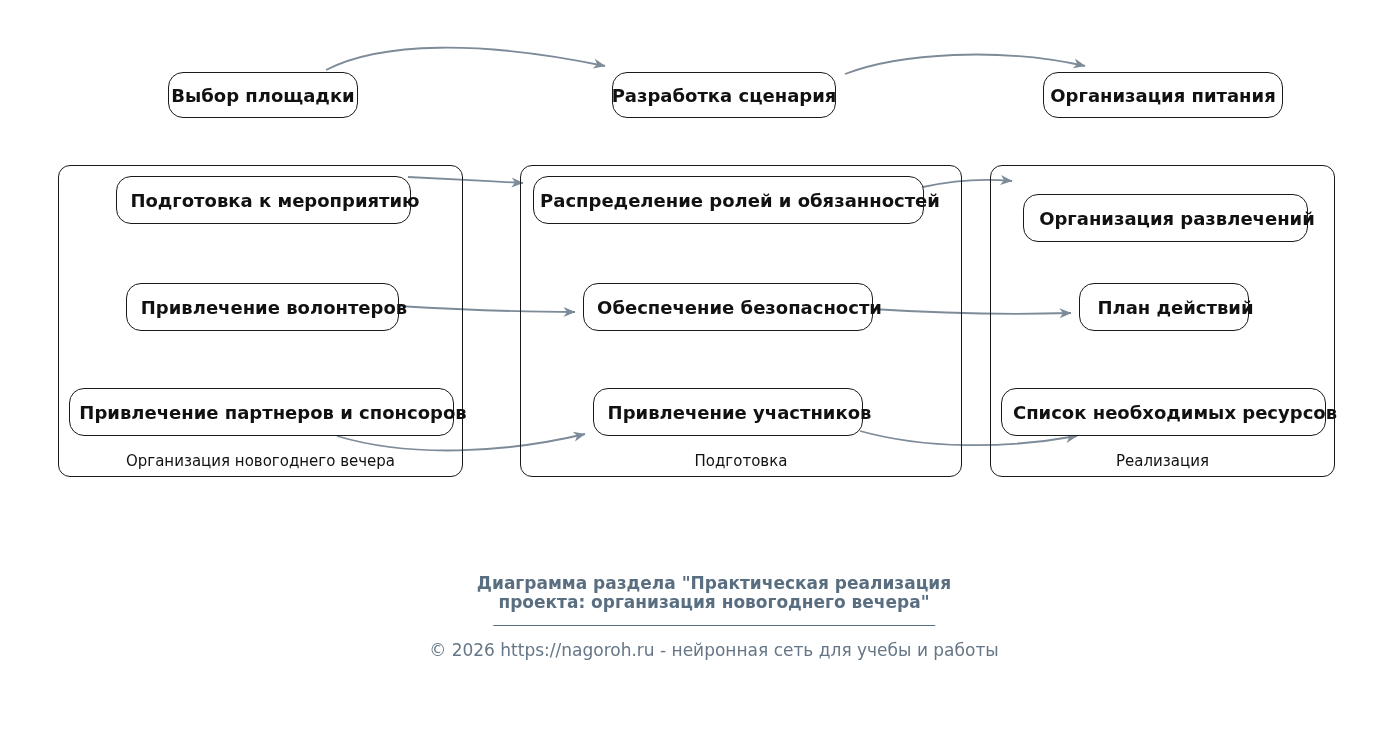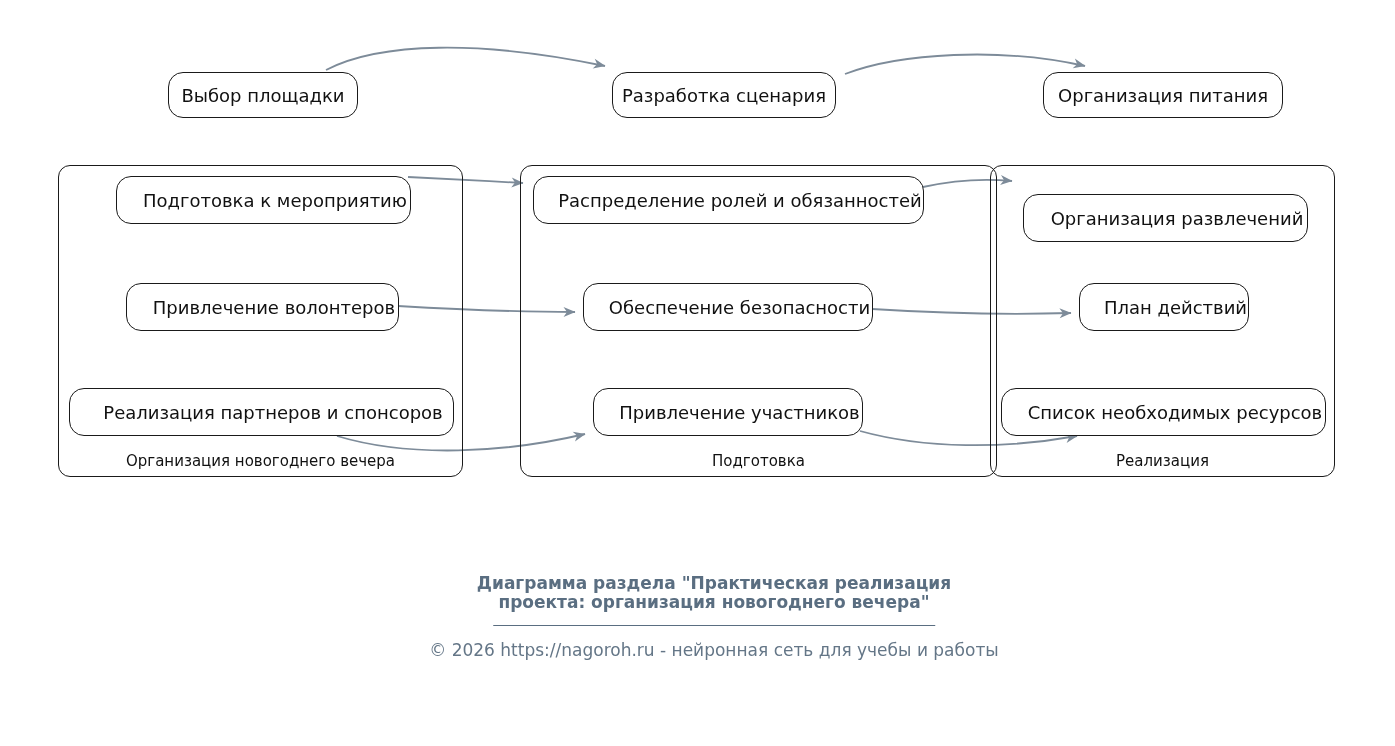--- a/index.html
+++ b/index.html
@@ -12,21 +12,21 @@
   .canvas{
     position:relative;width:1395px;height:746px;background:#ffffff;
     font-family:"DejaVu Sans","Liberation Sans",sans-serif;color:#111;overflow:hidden;
   }
   .edges{position:absolute;left:0;top:0;width:1395px;height:746px;pointer-events:none;}
   .edges path.edge{fill:none;stroke:var(--arrow);stroke-width:1.8px;}
   .node{
     position:absolute;height:46px;box-sizing:border-box;background:#ffffff;
     border:1.5px solid var(--node_border);border-radius:15px;
     display:flex;align-items:center;justify-content:center;
-    font-size:18px;white-space:nowrap;z-index:3;
+    font-size:18px;white-space:nowrap;z-index:3;font-weight:bold;
   }
   .group{
     position:absolute;top:165px;height:312px;box-sizing:border-box;background:transparent;
     border:1.5px solid var(--node_border);border-radius:12px;z-index:1;
   }
   .group .node{height:48px;padding-left:23px;}
   .group-label{
     position:absolute;left:0;bottom:6px;width:100%;text-align:center;
     font-size:15px;color:#111;white-space:nowrap;
   }
@@ -66,25 +66,25 @@
     <path class="edge" d="M 860 431 C 925 449 1005 449 1077 436" marker-end="url(#ah)"></path>
   </svg>
 
   <div class="node" style="left:168px;top:72px;width:190px;">Выбор площадки</div>
   <div class="node" style="left:612px;top:72px;width:224px;">Разработка сценария</div>
   <div class="node" style="left:1043px;top:72px;width:240px;">Организация питания</div>
 
   <div class="group" style="left:58px;width:405px;">
     <div class="node" style="left:57px;top:10px;width:295px;">Подготовка к мероприятию</div>
     <div class="node" style="left:67px;top:117px;width:273px;">Привлечение волонтеров</div>
-    <div class="node" style="left:10px;top:222px;width:385px;">Реализация партнеров и спонсоров</div>
+    <div class="node" style="left:10px;top:222px;width:385px;">Привлечение партнеров и спонсоров</div>
     <div class="group-label">Организация новогоднего вечера</div>
   </div>
 
-  <div class="group" style="left:520px;width:477px;">
+  <div class="group" style="left:520px;width:442px;">
     <div class="node" style="left:12px;top:10px;width:391px;">Распределение ролей и обязанностей</div>
     <div class="node" style="left:62px;top:117px;width:290px;">Обеспечение безопасности</div>
     <div class="node" style="left:72px;top:222px;width:270px;">Привлечение участников</div>
     <div class="group-label">Подготовка</div>
   </div>
 
   <div class="group" style="left:990px;width:345px;">
     <div class="node" style="left:32px;top:28px;width:285px;">Организация развлечений</div>
     <div class="node" style="left:88px;top:117px;width:170px;">План действий</div>
     <div class="node" style="left:10px;top:222px;width:325px;">Список необходимых ресурсов</div>

